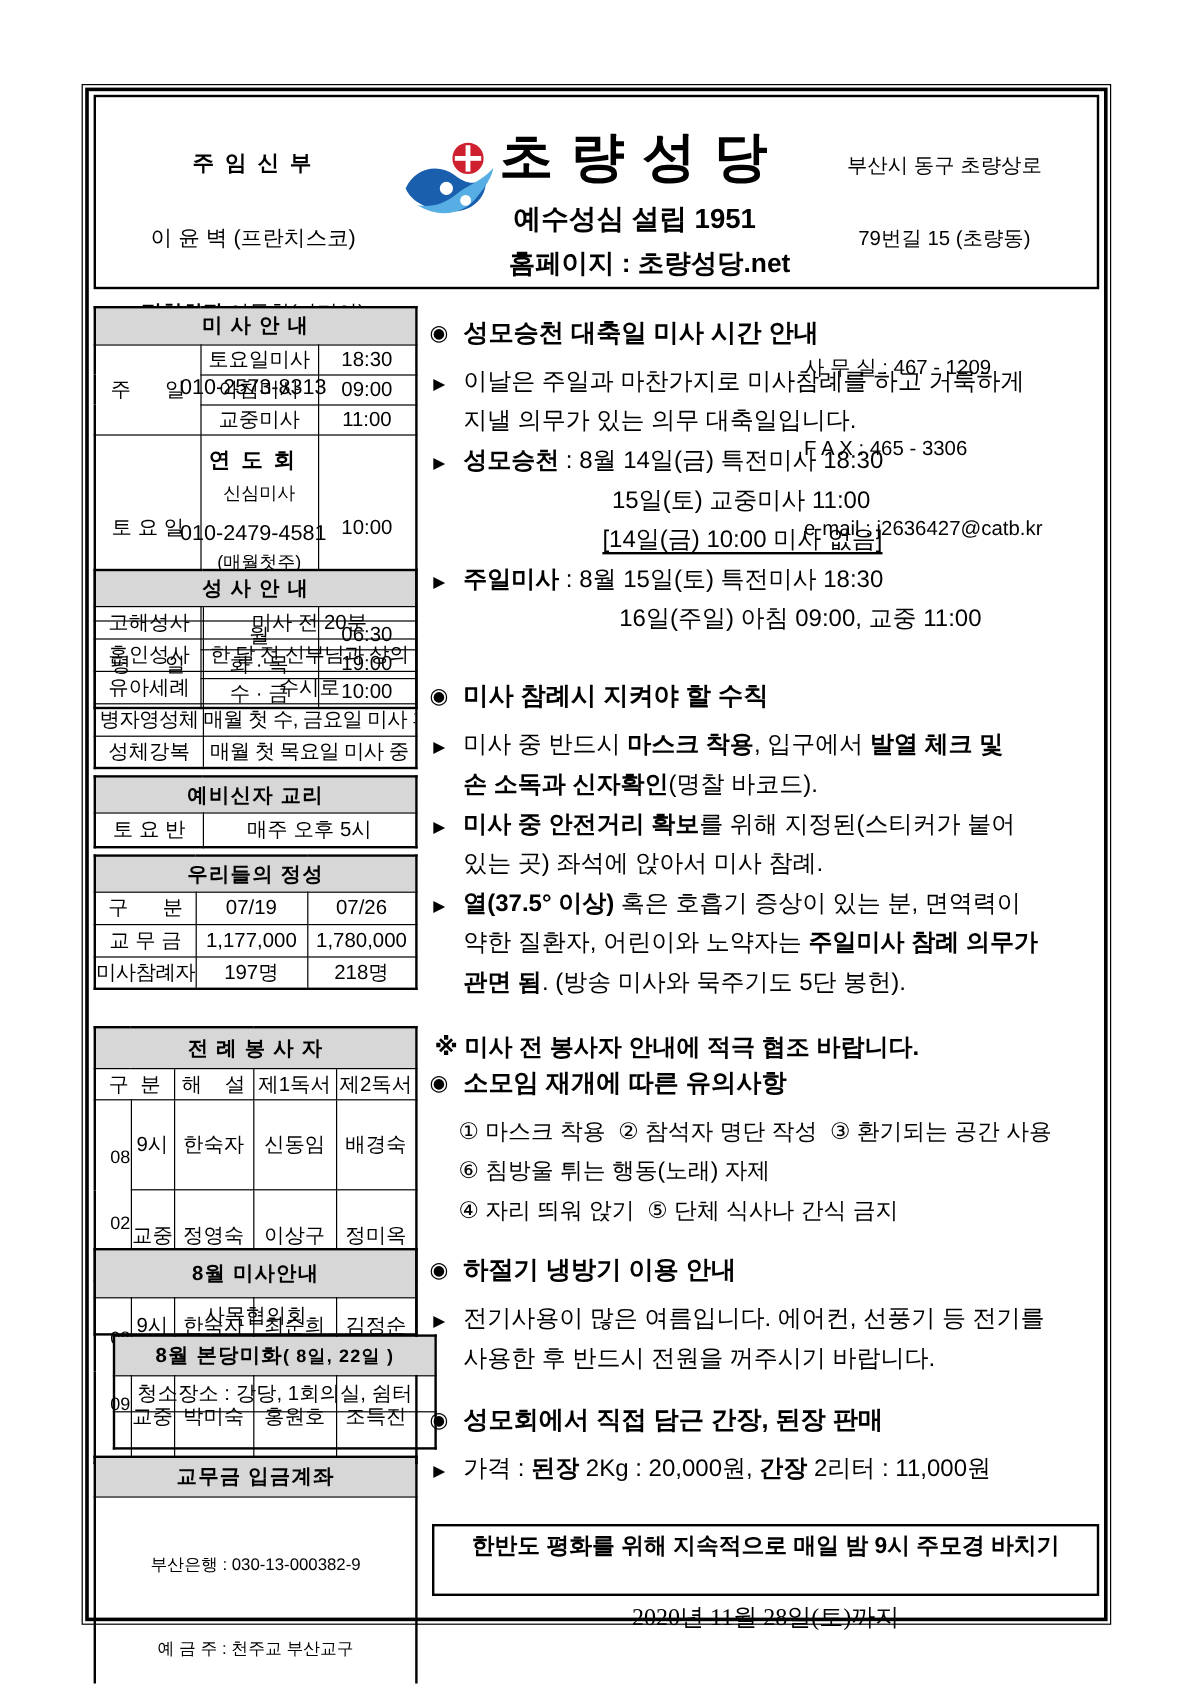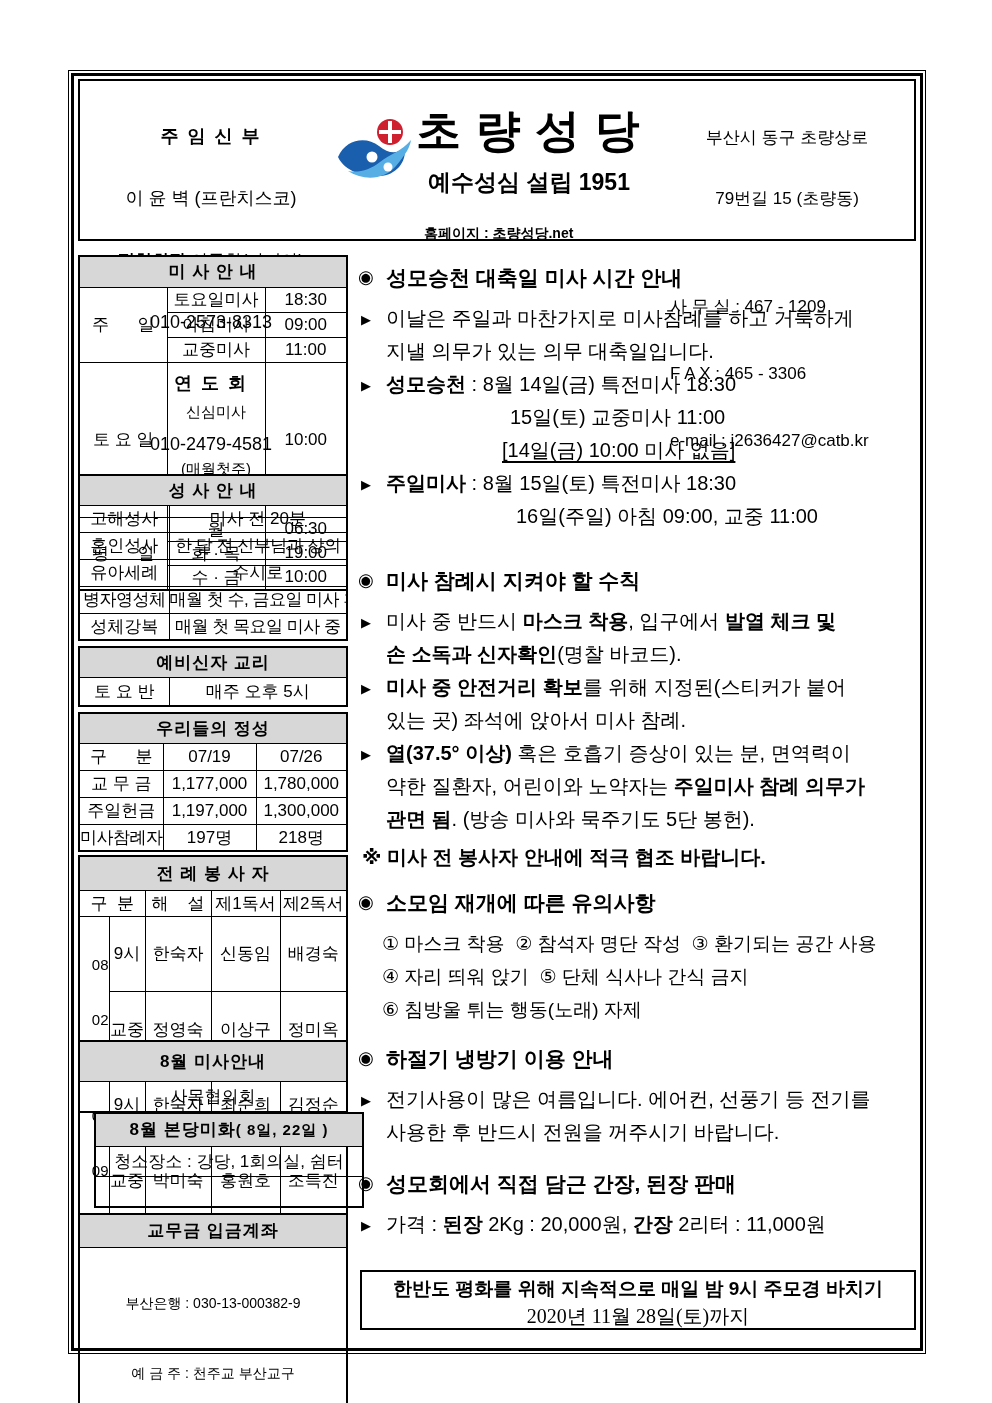--- a/index.html
+++ b/index.html
@@ -13,21 +13,21 @@
   .header{position:absolute;left:4px;top:3px;width:834px;height:158px;border:2px solid #000;}
   .h-left{position:absolute;left:12px;top:7px;width:238px;text-align:center;white-space:pre;}
   .hl-role{font-weight:bold;font-size:18px;line-height:25px;letter-spacing:2px;}
   .hl-name{font-size:18px;line-height:26px;}
   .hl-mix{font-size:17px;line-height:27px;}
   .hl-phone{font-size:18px;line-height:25px;}
   .h-center{position:absolute;left:252px;top:0;width:336px;height:100%;}
   .logo{position:absolute;left:4px;top:36px;}
   .church-name{position:absolute;left:84px;top:20px;font-size:45px;font-weight:bold;white-space:pre;letter-spacing:1px;}
   .church-sub{position:absolute;left:96px;top:86px;font-size:23px;font-weight:bold;white-space:pre;}
-  .church-home{position:absolute;left:92px;top:124px;font-size:14px;font-weight:bold;white-space:pre;margin-top:20px;}
+  .church-home{position:absolute;left:92px;top:124px;font-size:22px;font-weight:bold;white-space:pre;}
   .h-right{position:absolute;left:586px;top:8px;width:242px;white-space:pre;}
   .hr-addr{text-align:center;font-size:17px;line-height:25px;}
   .hr-line{text-align:left;font-size:17px;line-height:31px;padding-left:4px;}
   .hr-gap{height:8px;}
 
   
   table.box{position:absolute;border-collapse:collapse;table-layout:fixed;width:270px;border:2px solid #000;}
   table.box td,table.box th{border:1px solid #000;text-align:center;font-size:17px;
       white-space:pre;overflow:hidden;padding:0;}
   th.ttl{background:#d7d7d7;font-weight:bold;font-size:19px;border-bottom:2px solid #000;letter-spacing:1px;}
@@ -43,27 +43,27 @@
   
   .sec{position:absolute;left:284px;width:562px;}
   .sec .h{position:relative;padding-left:28px;font-size:21px;font-weight:bold;line-height:31px;margin-bottom:9px;white-space:pre;}
   .sec .h .blt{position:absolute;left:0;top:0;font-size:18px;font-weight:normal;}
   .line{position:relative;padding-left:28px;line-height:33px;font-size:20px;white-space:pre;}
   .line .blt{position:absolute;left:3px;top:1px;font-size:13px;}
   .o150{padding-left:152px;}
   .o142{padding-left:144px;}
   .o158{padding-left:158px;}
   .num{padding-left:24px;font-size:19px;}
-  .star{padding-left:4px;margin-top:5px;}
+  .star{padding-left:4px;margin-top:21px;}
   .b{font-weight:bold;}
   .u{text-decoration:underline;text-underline-offset:4px;}
 
   .footer-box{position:absolute;left:286px;top:1194px;width:552px;height:56px;border:2px solid #000;text-align:center;}
   .fb1{font-size:19px;font-weight:bold;line-height:29px;margin-top:2px;white-space:pre;}
-  .fb2{font-family:"Liberation Serif","DejaVu Serif",serif;font-size:20px;line-height:26px;white-space:pre;}
+  .fb2{font-family:"Liberation Serif","DejaVu Serif",serif;font-size:20px;line-height:26px;white-space:pre;margin-top:32px;}
 </style>
 </head>
 <body>
 
 <div class="page">
 <div class="page-inner">
 <div class="content">
 
   <div class="header">
     <div class="h-left">
@@ -209,25 +209,20 @@
               <td>구      분</td>
               <td>07/19</td>
               <td>07/26</td>
             </tr>
     <tr style="height:27px">
               <td>교 무 금</td>
               <td>1,177,000</td>
               <td>1,780,000</td>
             </tr>
     <tr style="height:27px">
-              <td>주일헌금</td>
-              <td>1,197,000</td>
-              <td>1,300,000</td>
-            </tr>
-    <tr style="height:27px">
               <td class="tight">미사참례자</td>
               <td>197명</td>
               <td>218명</td>
             </tr>
   </tbody>
         </table>
 
   <table class="box t-servers" style="left:4px;top:779px;">
     <colgroup>
             <col style="width:30px">
@@ -340,22 +335,22 @@
     <div class="line"><span><span>있는 곳) 좌석에 앉아서 미사 참례.</span></span></div>
     <div class="line"><span class="blt">▶</span><span><span class="b">열(37.5° 이상)</span><span> 혹은 호흡기 증상이 있는 분, 면역력이</span></span></div>
     <div class="line"><span><span>약한 질환자, 어린이와 노약자는 </span><span class="b">주일미사 참례 의무가</span></span></div>
     <div class="line"><span><span class="b">관면 됨</span><span>. (방송 미사와 묵주기도 5단 봉헌).</span></span></div>
     <div class="line star"><span><span class="b">※ 미사 전 봉사자 안내에 적극 협조 바랍니다.</span></span></div>
   </div>
 
   <div class="sec" style="top:811px;">
     <div class="h"><span class="blt">◉</span><span>소모임 재개에 따른 유의사항</span></div>
     <div class="line num"><span><span>① 마스크 착용  ② 참석자 명단 작성  ③ 환기되는 공간 사용</span></span></div>
+    <div class="line num"><span><span>⑥ 침방울 튀는 행동(노래) 자제</span></span></div>
     <div class="line num"><span><span>④ 자리 띄워 앉기  ⑤ 단체 식사나 간식 금지</span></span></div>
-    <div class="line num"><span><span>⑥ 침방울 튀는 행동(노래) 자제</span></span></div>
   </div>
 
   <div class="sec" style="top:967px;">
     <div class="h"><span class="blt">◉</span><span>하절기 냉방기 이용 안내</span></div>
     <div class="line"><span class="blt">▶</span><span><span>전기사용이 많은 여름입니다. 에어컨, 선풍기 등 전기를</span></span></div>
     <div class="line"><span><span>사용한 후 반드시 전원을 꺼주시기 바랍니다.</span></span></div>
   </div>
 
   <div class="sec" style="top:1092px;">
     <div class="h"><span class="blt">◉</span><span>성모회에서 직접 담근 간장, 된장 판매</span></div>

